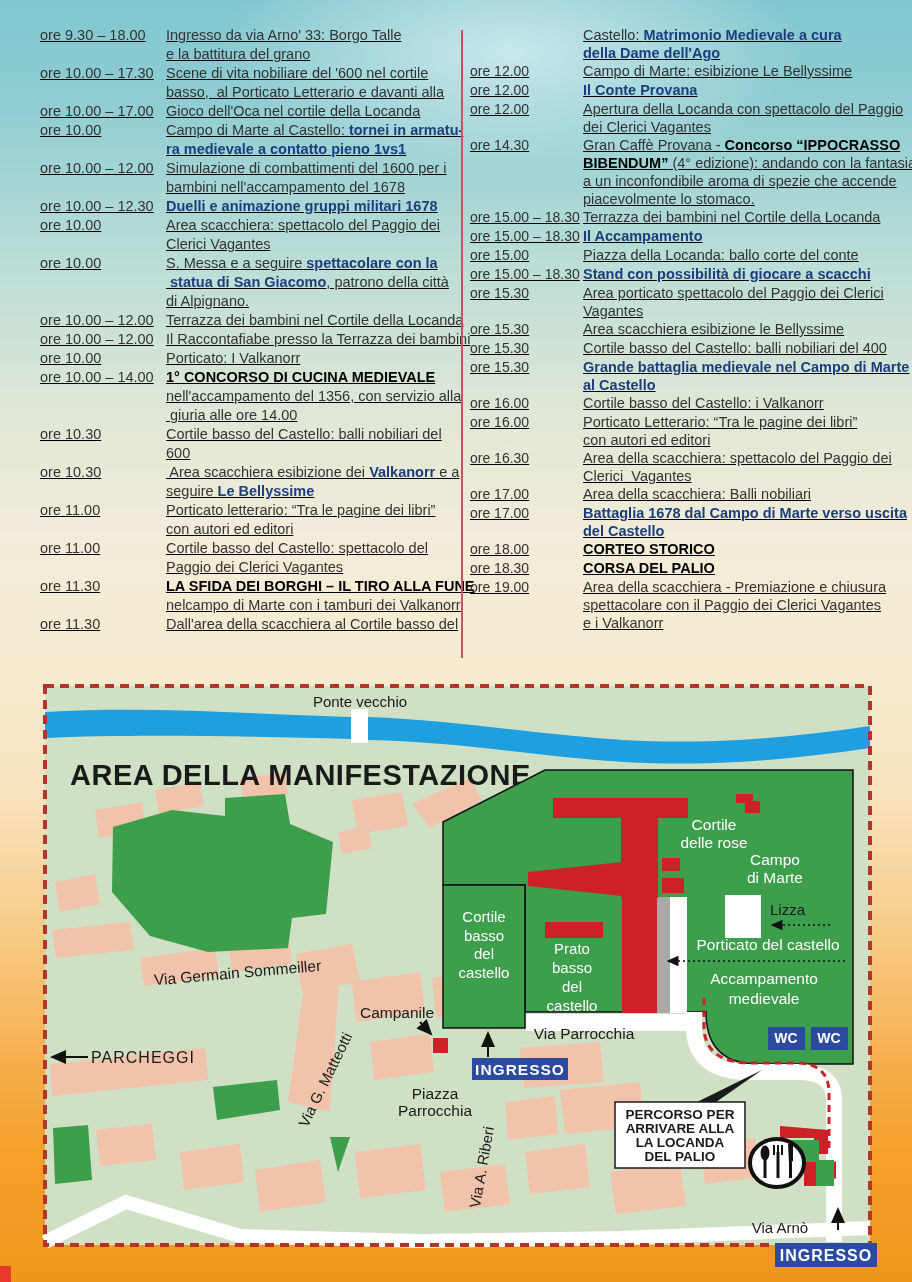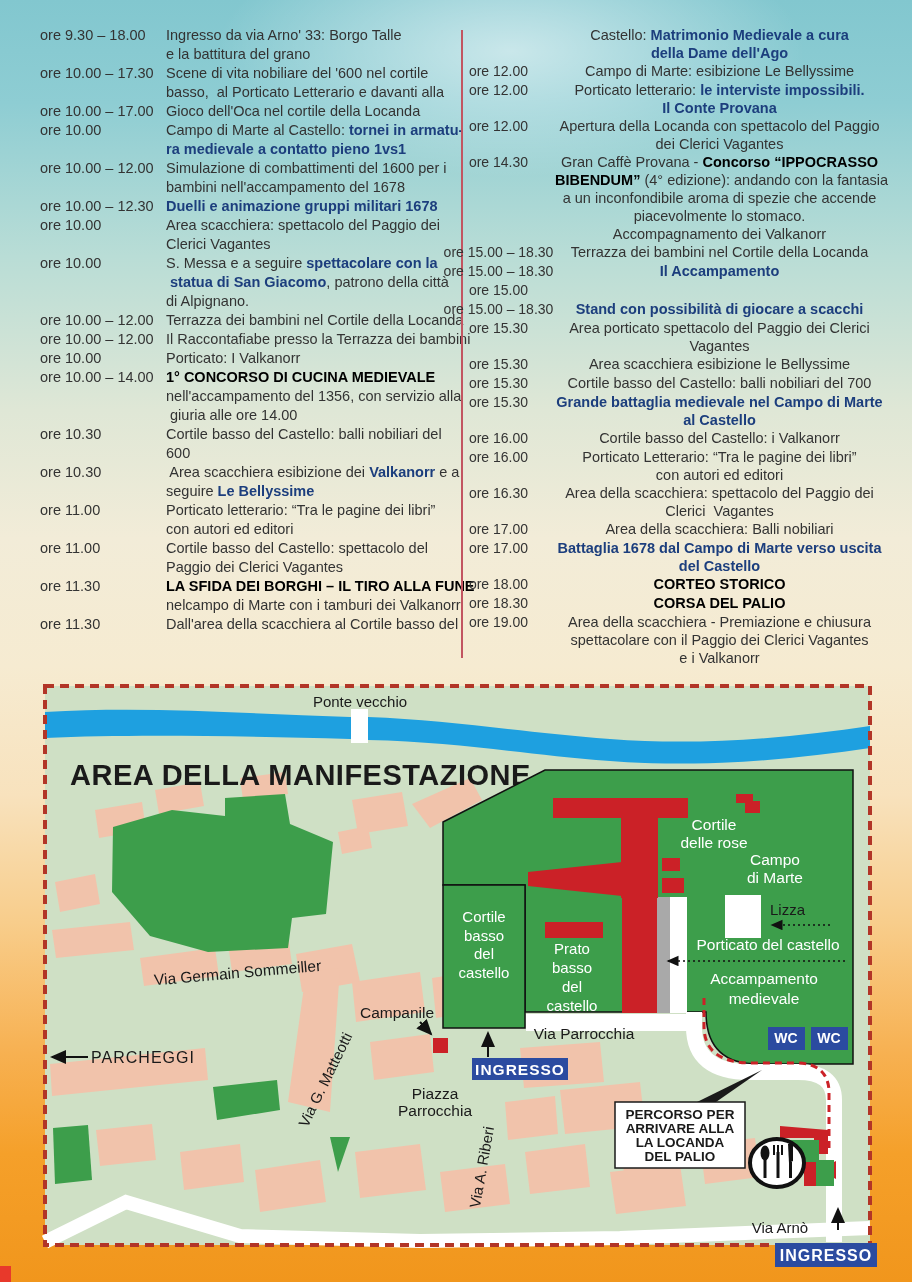--- a/index.html
+++ b/index.html
@@ -3,23 +3,23 @@
 <meta charset="utf-8">
 <style>
   html,body{margin:0;padding:0;}
   body{
     width:912px;height:1282px;position:relative;overflow:hidden;
     font-family:"Liberation Sans",sans-serif;
     background:
       radial-gradient(ellipse 420px 180px at 56% 4%, rgba(255,255,255,.55), rgba(255,255,255,0) 70%),
       linear-gradient(180deg,#82c7cf 0%,#8ecdd3 8%,#b9ddd6 20%,#dfe7d6 32%,#f2ecd8 42%,#f6ebd1 52%,#f8e2bd 62%,#f8cd8b 72%,#f7b152 82%,#f5a02a 90%,#f1961c 100%);
   }
-  .col{position:absolute;top:26px;}
+  .col{position:absolute;top:26px;text-decoration:underline;}
   #col-left{left:40px;width:420px;}
-  #col-right{left:442px;width:442px;text-align:center;}
+  #col-right{left:470px;width:442px;}
   .srow{display:flex;align-items:flex-start;}
   .stime{flex:none;color:#333;font-size:14.5px;line-height:19px;white-space:pre;}
   #col-left .stime{width:126px;}
   #col-right .stime{width:113px;font-size:14px;}
   #col-right .srow{line-height:18px;}
   .sdesc{flex:1;min-width:0;}
   .sline{white-space:pre;font-size:14.5px;line-height:19px;}
   #col-right .sline{line-height:18px;}
   .seg-n{color:#333333;}
   .seg-b{color:#1c3e7d;font-weight:bold;}
@@ -169,55 +169,56 @@
     </div>
     <div class="srow">
       <div class="stime">ore 12.00</div>
       <div class="sdesc">
         <div class="sline"><span class="seg-n">Campo di Marte: esibizione Le Bellyssime</span></div>
       </div>
     </div>
     <div class="srow">
       <div class="stime">ore 12.00</div>
       <div class="sdesc">
-        <div class="sline"><span class="seg-n">Porticato letterario: </span><span class="seg-b">le interviste impossibili.</span></div>
         <div class="sline"><span class="seg-b">Il Conte Provana</span></div>
       </div>
     </div>
     <div class="srow">
       <div class="stime">ore 12.00</div>
       <div class="sdesc">
         <div class="sline"><span class="seg-n">Apertura della Locanda con spettacolo del Paggio</span></div>
         <div class="sline"><span class="seg-n">dei Clerici Vagantes</span></div>
       </div>
     </div>
     <div class="srow">
       <div class="stime">ore 14.30</div>
       <div class="sdesc">
         <div class="sline"><span class="seg-n">Gran Caffè Provana - </span><span class="seg-r">Concorso “IPPOCRASSO</span></div>
         <div class="sline"><span class="seg-r">BIBENDUM”</span><span class="seg-n"> (4° edizione): andando con la fantasia</span></div>
         <div class="sline"><span class="seg-n">a un inconfondibile aroma di spezie che accende</span></div>
         <div class="sline"><span class="seg-n">piacevolmente lo stomaco.</span></div>
-        <div class="sline"><span class="seg-n">Accompagnamento dei Valkanorr</span></div>
       </div>
     </div>
     <div class="srow">
       <div class="stime">ore 15.00 – 18.30</div>
       <div class="sdesc">
         <div class="sline"><span class="seg-n">Terrazza dei bambini nel Cortile della Locanda</span></div>
       </div>
     </div>
     <div class="srow">
       <div class="stime">ore 15.00 – 18.30</div>
       <div class="sdesc">
         <div class="sline"><span class="seg-b">Il Accampamento</span></div>
       </div>
     </div>
     <div class="srow">
       <div class="stime">ore 15.00</div>
+      <div class="sdesc">
+        <div class="sline"><span class="seg-n">Piazza della Locanda: ballo corte del conte</span></div>
+      </div>
     </div>
     <div class="srow">
       <div class="stime">ore 15.00 – 18.30</div>
       <div class="sdesc">
         <div class="sline"><span class="seg-b">Stand con possibilità di giocare a scacchi</span></div>
       </div>
     </div>
     <div class="srow">
       <div class="stime">ore 15.30</div>
       <div class="sdesc">
@@ -227,21 +228,21 @@
     </div>
     <div class="srow">
       <div class="stime">ore 15.30</div>
       <div class="sdesc">
         <div class="sline"><span class="seg-n">Area scacchiera esibizione le Bellyssime</span></div>
       </div>
     </div>
     <div class="srow">
       <div class="stime">ore 15.30</div>
       <div class="sdesc">
-        <div class="sline"><span class="seg-n">Cortile basso del Castello: balli nobiliari del 700</span></div>
+        <div class="sline"><span class="seg-n">Cortile basso del Castello: balli nobiliari del 400</span></div>
       </div>
     </div>
     <div class="srow">
       <div class="stime">ore 15.30</div>
       <div class="sdesc">
         <div class="sline"><span class="seg-b">Grande battaglia medievale nel Campo di Marte</span></div>
         <div class="sline"><span class="seg-b">al Castello</span></div>
       </div>
     </div>
     <div class="srow">

